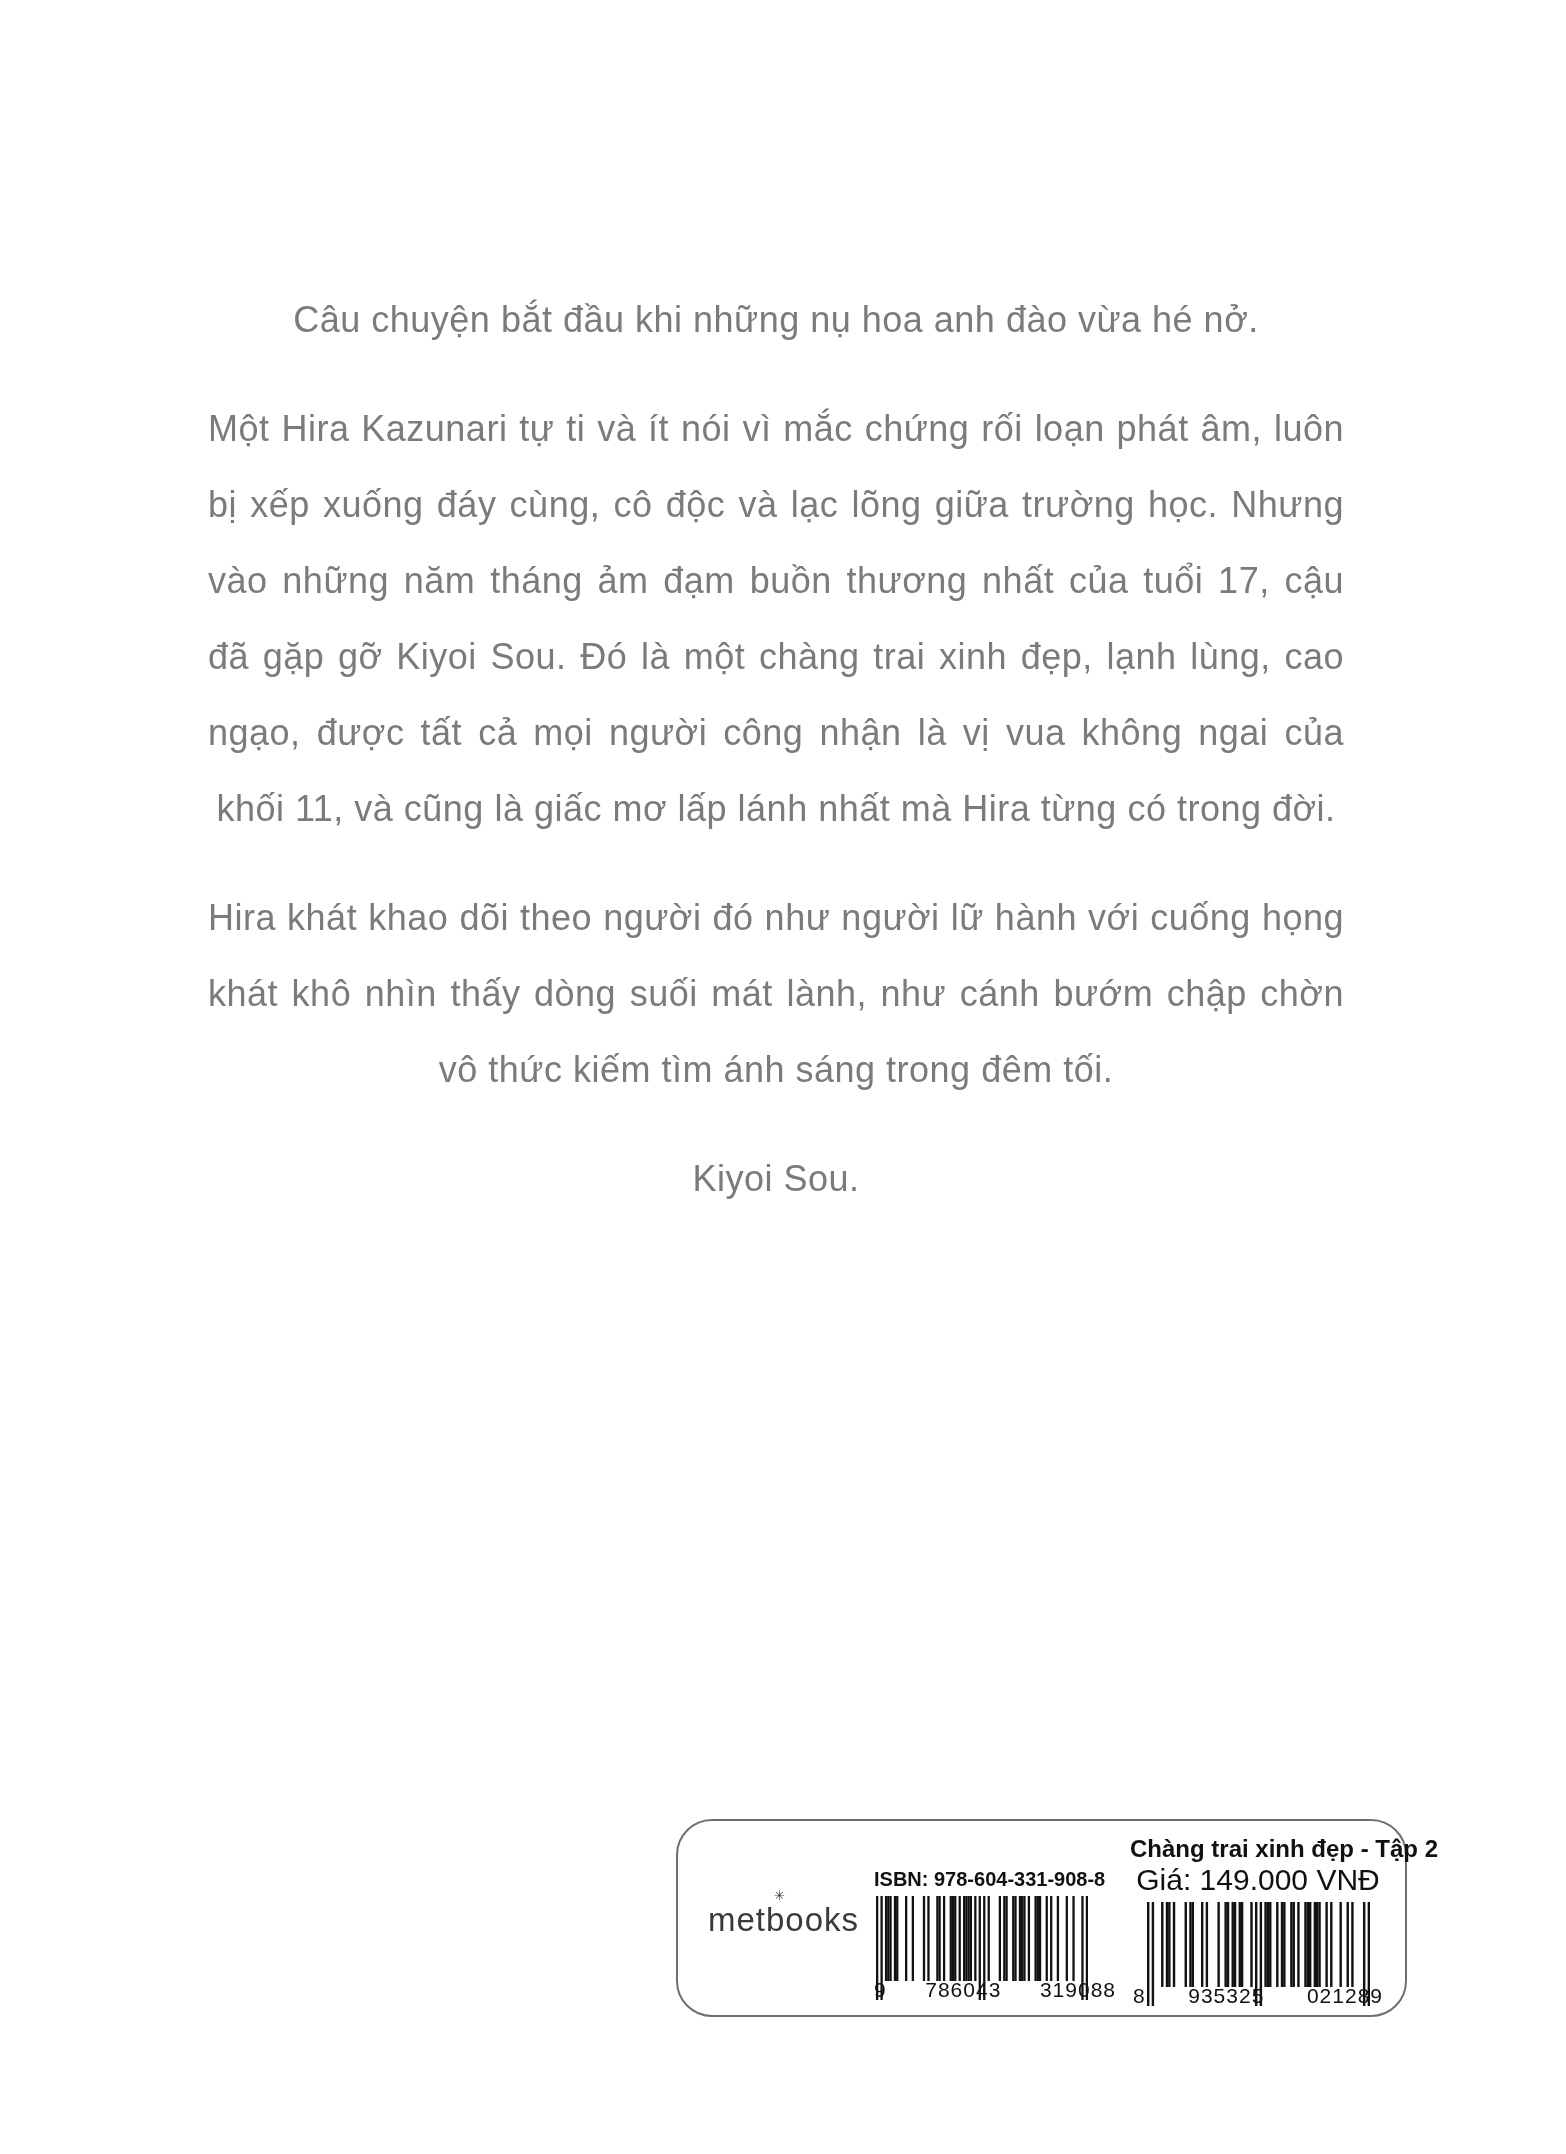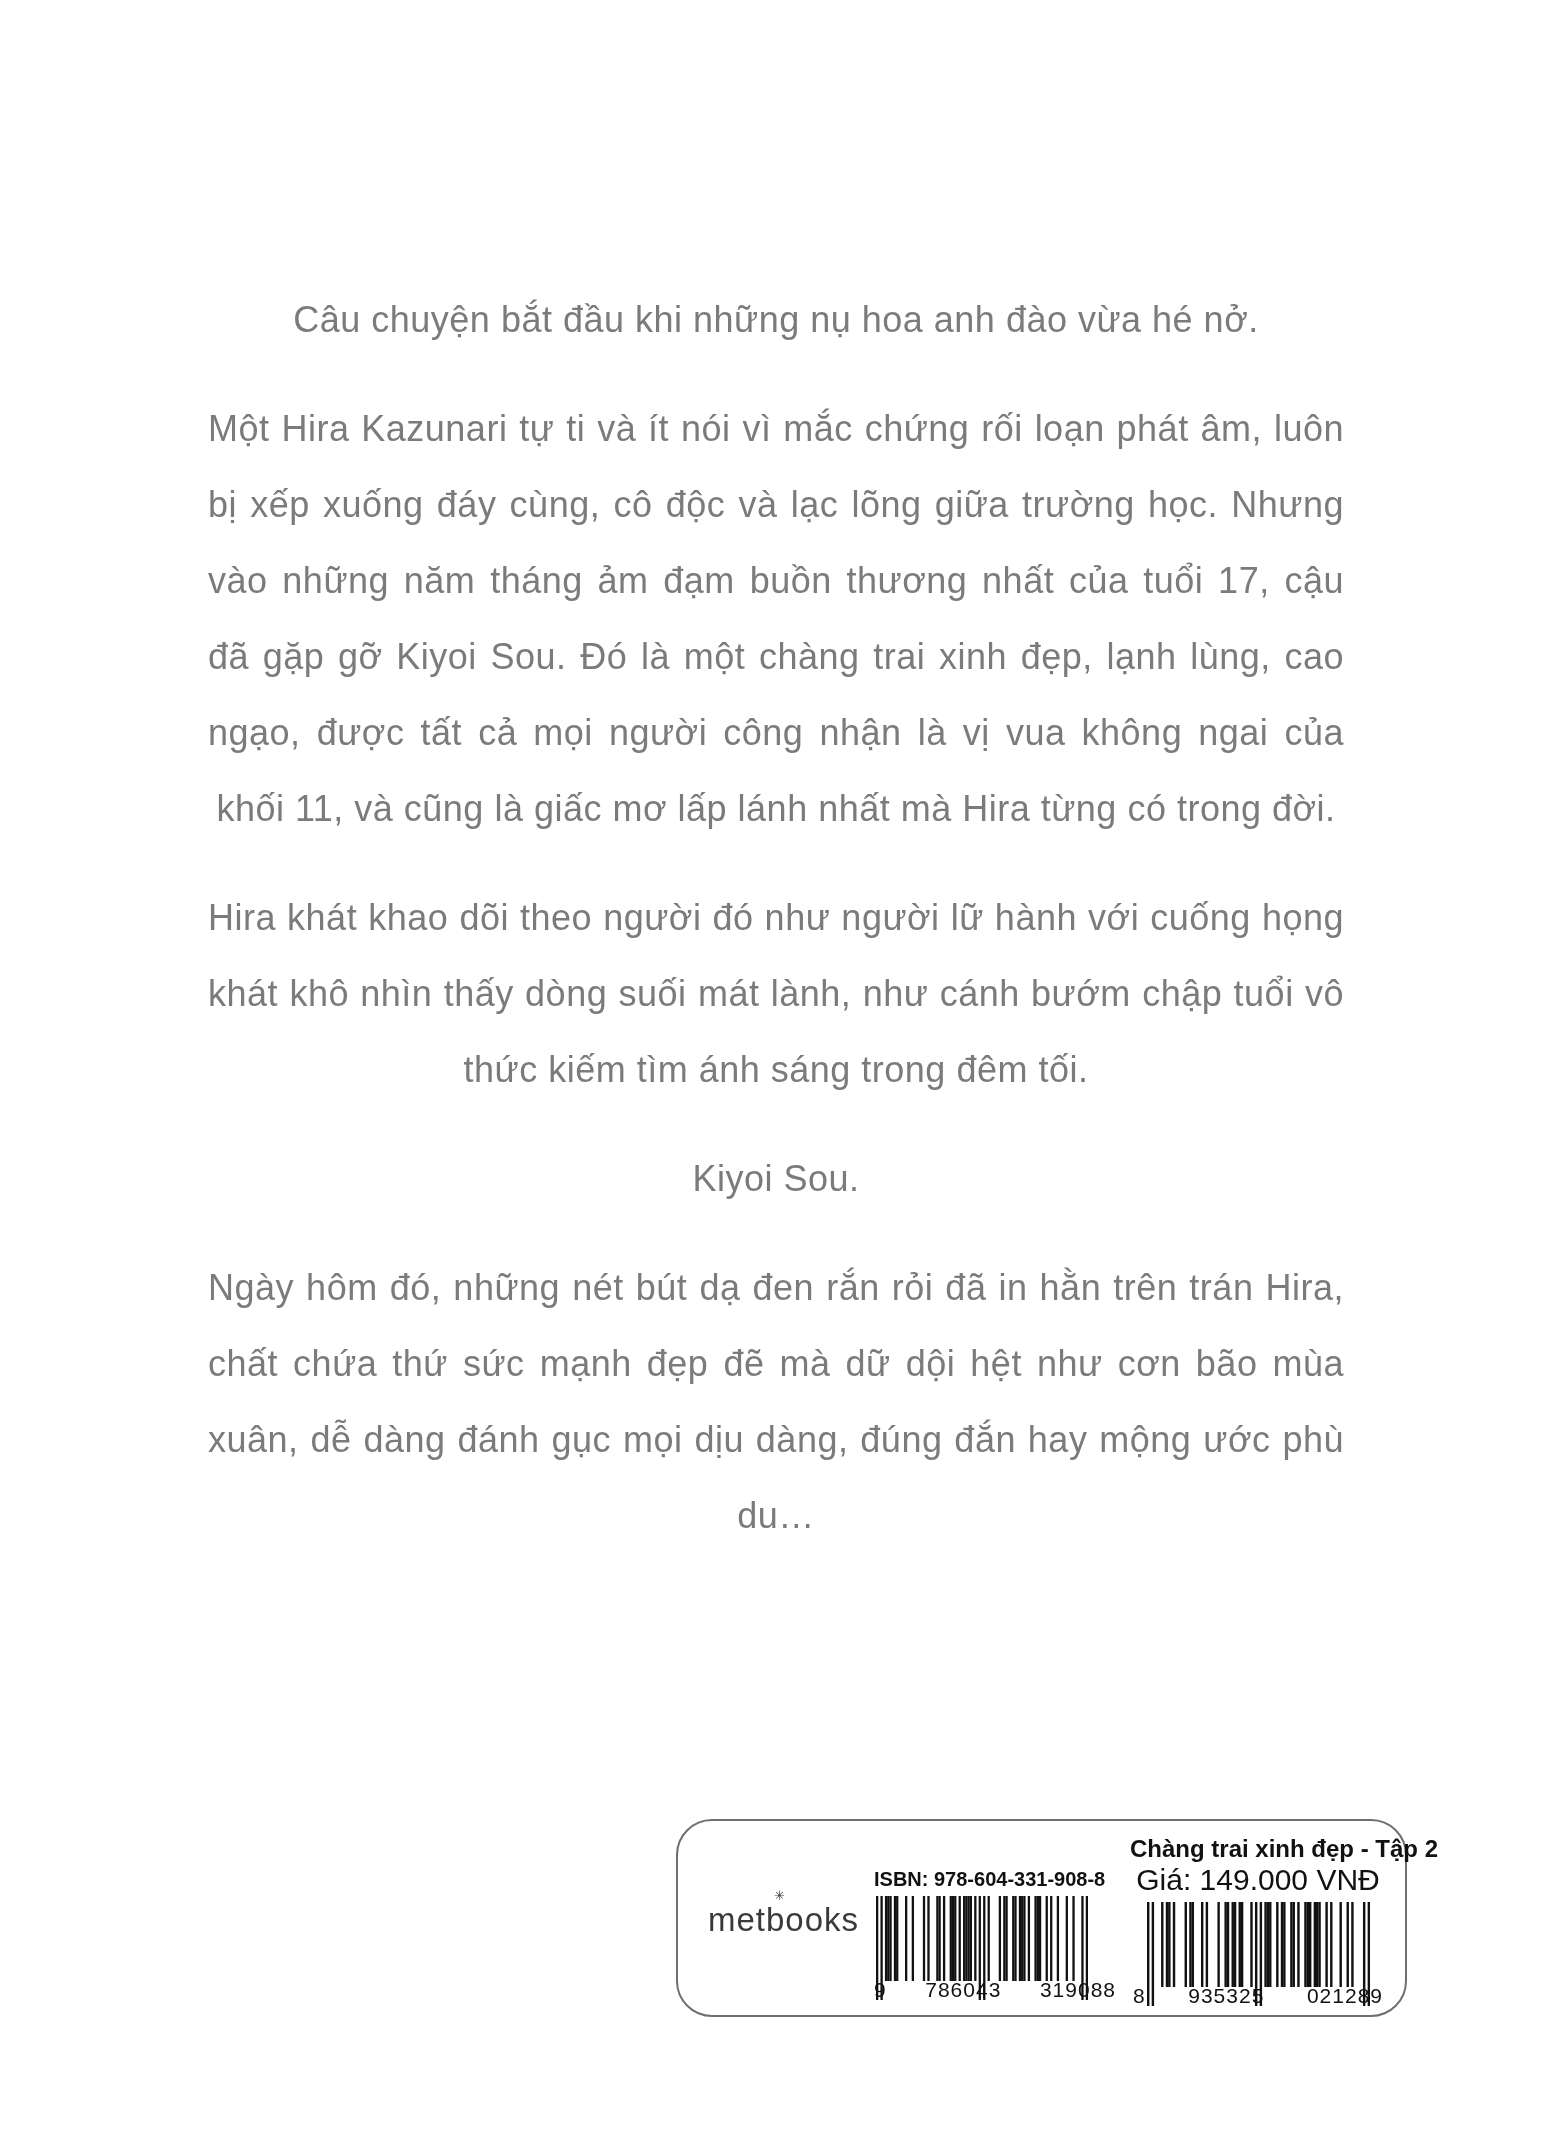--- a/index.html
+++ b/index.html
@@ -51,23 +51,22 @@
   .digits-isbn{width:242px;}
   .digits-prod{width:250px;}
   .digits span{background:transparent;line-height:22px;}
 </style>
 </head>
 <body>
 
 <div class="synopsis">
   <p>Câu chuyện bắt đầu khi những nụ hoa anh đào vừa hé nở.</p>
   <p>Một Hira Kazunari tự ti và ít nói vì mắc chứng rối loạn phát âm, luôn bị xếp xuống đáy cùng, cô độc và lạc lõng giữa trường học. Nhưng vào những năm tháng ảm đạm buồn thương nhất của tuổi 17, cậu đã gặp gỡ Kiyoi Sou. Đó là một chàng trai xinh đẹp, lạnh lùng, cao ngạo, được tất cả mọi người công nhận là vị vua không ngai của khối 11, và cũng là giấc mơ lấp lánh nhất mà Hira từng có trong đời.</p>
-  <p>Hira khát khao dõi theo người đó như người lữ hành với cuống họng khát khô nhìn thấy dòng suối mát lành, như cánh bướm chập tuổi vô thức kiếm tìm ánh sáng trong đêm tối.</p>
+  <p>Hira khát khao dõi theo người đó như người lữ hành với cuống họng khát khô nhìn thấy dòng suối mát lành, như cánh bướm chập chờn vô thức kiếm tìm ánh sáng trong đêm tối.</p>
   <p>Kiyoi Sou.</p>
-  <p>Ngày hôm đó, những nét bút dạ đen rắn rỏi đã in hằn trên trán Hira, chất chứa thứ sức mạnh đẹp đẽ mà dữ dội hệt như cơn bão mùa xuân, dễ dàng đánh gục mọi dịu dàng, đúng đắn hay mộng ước phù du…</p>
 </div>
 
 <div class="label">
 
   <div class="logo">
     <span class="star">✳</span>
     <span>metbooks</span>
   </div>
 
   <div class="isbn-block">

